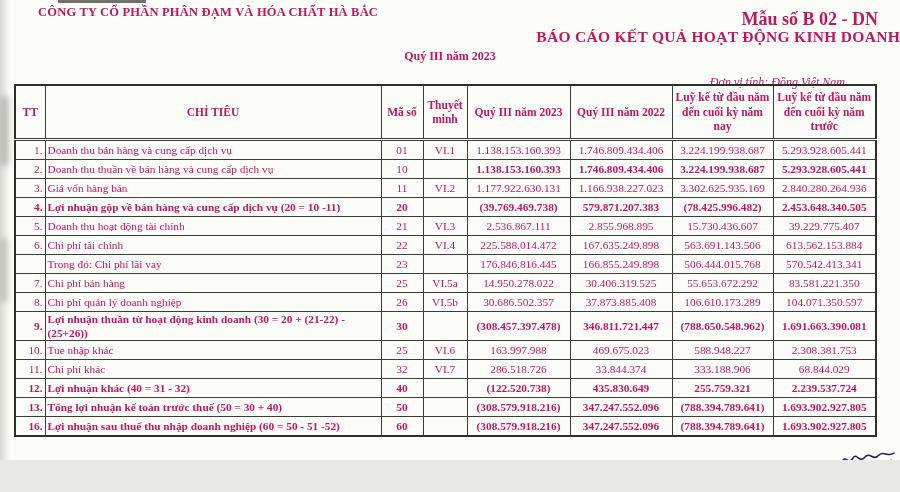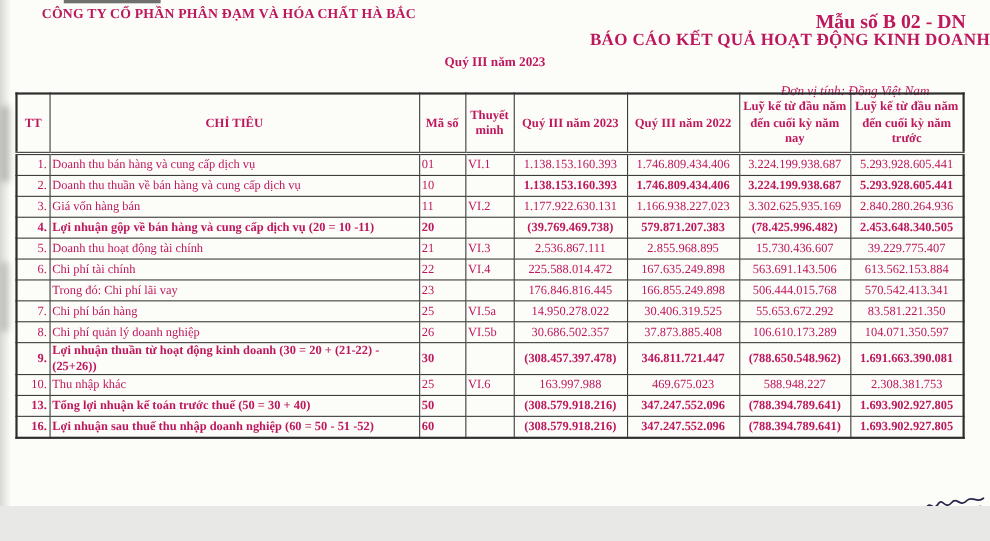--- a/index.html
+++ b/index.html
@@ -25,21 +25,21 @@
     position:absolute;left:14px;top:84px;width:861px;
     border-collapse:collapse;table-layout:fixed;
     font-size:11.3px;line-height:1.25;
   }
   .report th,.report td{border:1px solid #3c3c3c;padding:0 2px;vertical-align:middle;overflow:hidden;}
   .report th{font-weight:bold;text-align:center;height:50px;border-bottom:3px double #3c3c3c;padding:1px 2px;font-size:11.5px;}
   .report td{height:18px;}
   .report{border:2px solid #2e2e2e;}
   .c-tt{text-align:right;padding-right:4px;}
   .c-label{text-align:left;padding-left:4px;}
-  .c-ma_so,.c-thuyet_minh{text-align:left;}
+  .c-ma_so,.c-thuyet_minh{text-align:center;}
   .c-q3_2023,.c-q3_2022,.c-ytd_now,.c-ytd_prev{text-align:center;white-space:nowrap;}
   tr.r-bold td{font-weight:bold;}
   tr.r-bold-values td.c-q3_2023,tr.r-bold-values td.c-q3_2022,
   tr.r-bold-values td.c-ytd_now,tr.r-bold-values td.c-ytd_prev{font-weight:bold;}
   tr.r-italic td{}
 
   .footer-date{position:absolute;left:612px;top:462px;font-size:12.5px;font-style:italic;white-space:nowrap;text-align:right;}
   .sig-left{position:absolute;left:130px;top:477px;font-size:15px;font-weight:bold;}
   .sig-center{position:absolute;left:393px;top:480px;font-size:12.5px;font-weight:bold;}
   .sig-right{position:absolute;left:672px;top:484px;font-size:12.5px;font-weight:bold;}
@@ -180,27 +180,47 @@
           <td class="c-label">Lợi nhuận thuần từ hoạt động kinh doanh (30 = 20 + (21-22) - (25+26))</td>
           <td class="c-ma_so">30</td>
           <td class="c-thuyet_minh"></td>
           <td class="c-q3_2023">(308.457.397.478)</td>
           <td class="c-q3_2022">346.811.721.447</td>
           <td class="c-ytd_now">(788.650.548.962)</td>
           <td class="c-ytd_prev">1.691.663.390.081</td>
         </tr>
         <tr class="r-normal">
           <td class="c-tt">10.</td>
-          <td class="c-label">Thu nhập khác</td>
+          <td class="c-label">Tue nhập khác</td>
           <td class="c-ma_so">25</td>
           <td class="c-thuyet_minh">VI.6</td>
           <td class="c-q3_2023">163.997.988</td>
           <td class="c-q3_2022">469.675.023</td>
           <td class="c-ytd_now">588.948.227</td>
           <td class="c-ytd_prev">2.308.381.753</td>
+        </tr>
+        <tr class="r-normal">
+          <td class="c-tt">11.</td>
+          <td class="c-label">Chi phí khác</td>
+          <td class="c-ma_so">32</td>
+          <td class="c-thuyet_minh">VI.7</td>
+          <td class="c-q3_2023">286.518.726</td>
+          <td class="c-q3_2022">33.844.374</td>
+          <td class="c-ytd_now">333.188.906</td>
+          <td class="c-ytd_prev">68.844.029</td>
+        </tr>
+        <tr class="r-bold">
+          <td class="c-tt">12.</td>
+          <td class="c-label">Lợi nhuận khác (40 = 31 - 32)</td>
+          <td class="c-ma_so">40</td>
+          <td class="c-thuyet_minh"></td>
+          <td class="c-q3_2023">(122.520.738)</td>
+          <td class="c-q3_2022">435.830.649</td>
+          <td class="c-ytd_now">255.759.321</td>
+          <td class="c-ytd_prev">2.239.537.724</td>
         </tr>
         <tr class="r-bold">
           <td class="c-tt">13.</td>
           <td class="c-label">Tổng lợi nhuận kế toán trước thuế (50 = 30 + 40)</td>
           <td class="c-ma_so">50</td>
           <td class="c-thuyet_minh"></td>
           <td class="c-q3_2023">(308.579.918.216)</td>
           <td class="c-q3_2022">347.247.552.096</td>
           <td class="c-ytd_now">(788.394.789.641)</td>
           <td class="c-ytd_prev">1.693.902.927.805</td>

